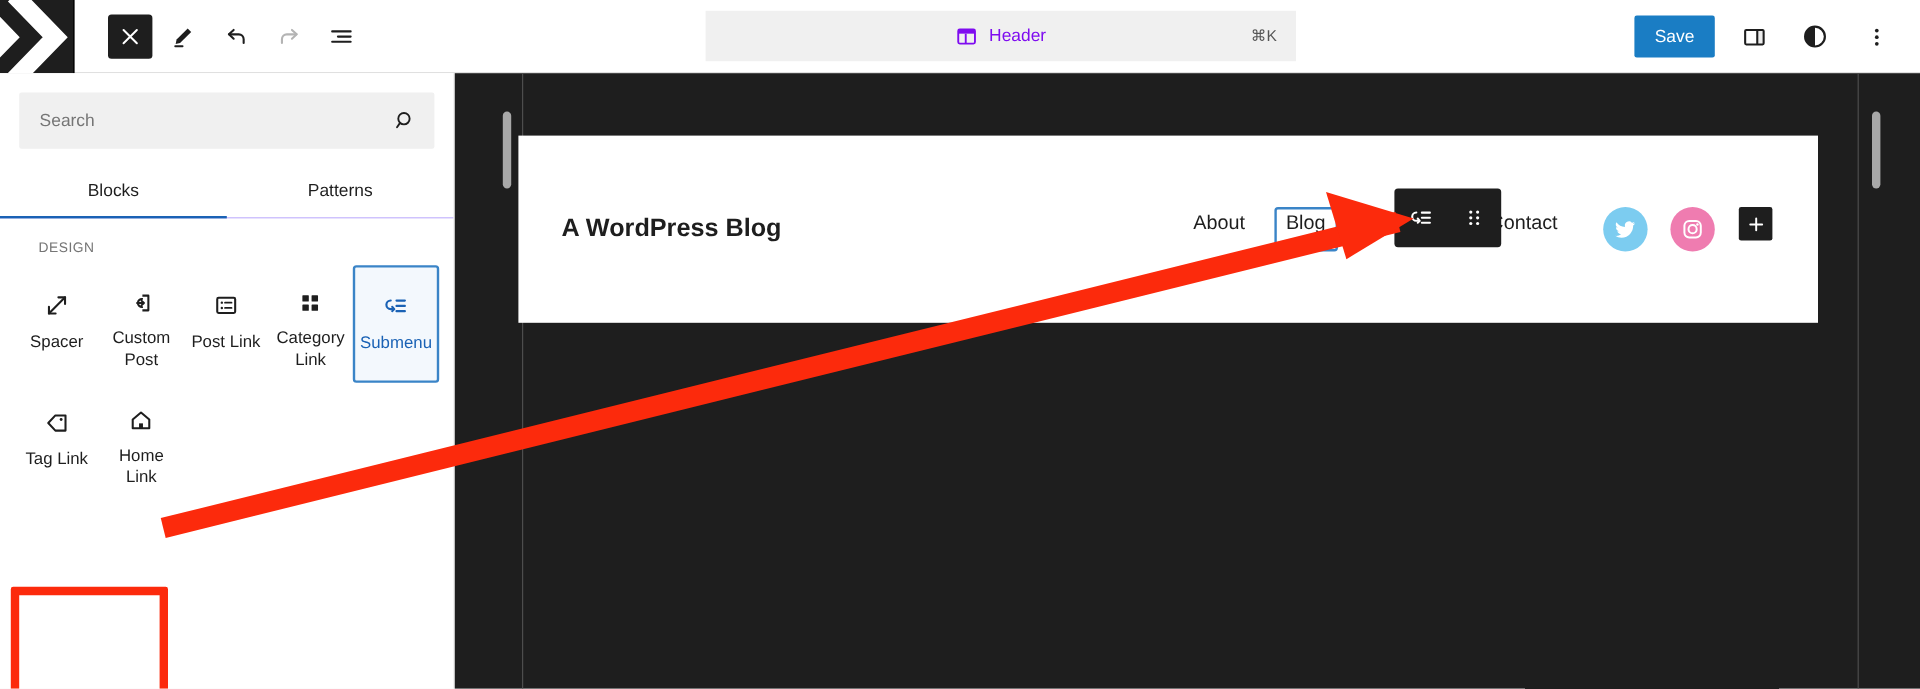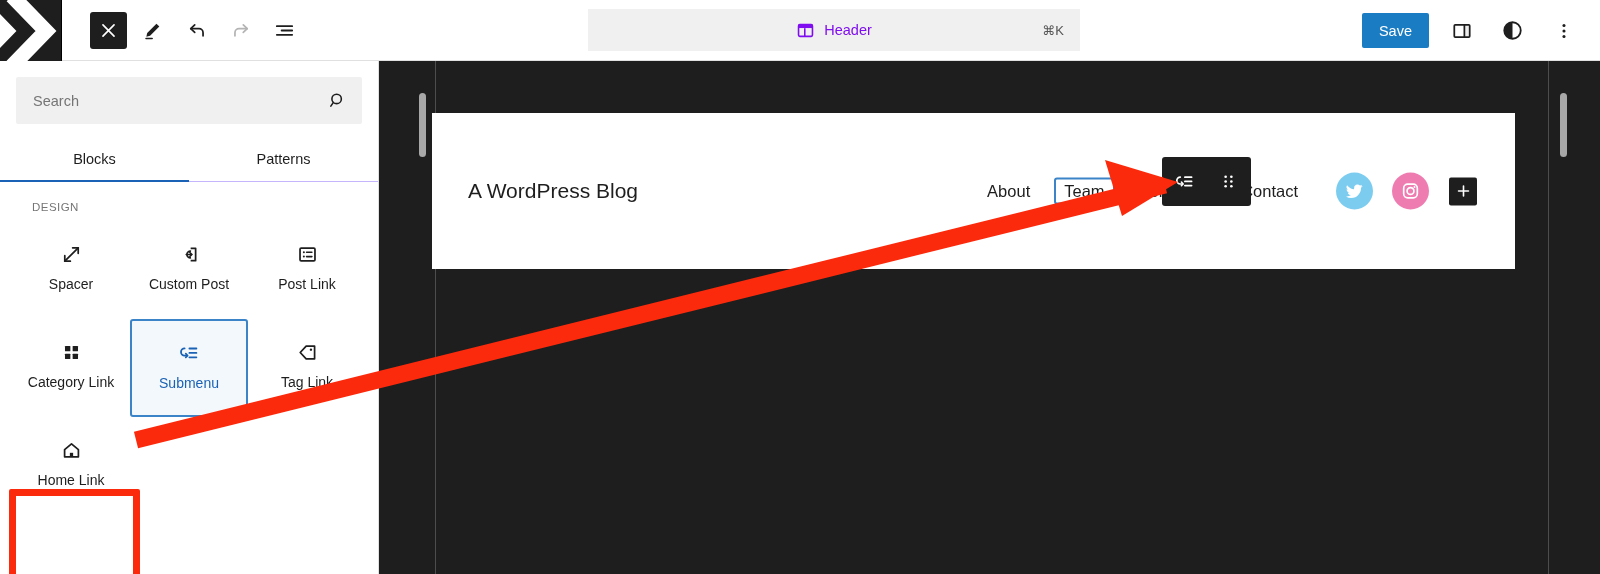--- a/index.html
+++ b/index.html
@@ -92,21 +92,21 @@
     content: ""; position: absolute; left: 0; right: 0; bottom: -1px;
     height: 2.5px; background: #1a62b5;
   }
 
   .section-title {
     font-size: 11.5px; letter-spacing: .45px; color: #757575;
     padding: 19px 0 0 32px; text-transform: uppercase;
   }
 
   .block-grid {
-    display: grid; grid-template-columns: repeat(3, 1fr);
+    display: grid; grid-template-columns: repeat(5, 1fr);
     padding: 8px 12px 0 12px; row-gap: 0;
   }
   .block-item {
     display: flex; flex-direction: column; align-items: center;
     justify-content: flex-start; padding: 14px 4px 10px 4px;
     cursor: pointer; border-radius: 2px; background: transparent;
     border: 1px solid transparent; position: relative;
     height: 98px;
   }
   .block-item .bicon {
@@ -145,25 +145,25 @@
   .canvas-divider-r { position: absolute; right: 51px; top: 0; bottom: 0; width: 1px; background: #4d4d4d; }
 
   .site-header {
     position: absolute; left: 53px; top: 52px; width: 1083px; height: 156px;
     background: #fff;
   }
   .site-header-inner {
     height: 100%; display: flex; align-items: center;
     padding: 0 36px 0 36px; position: relative;
   }
-  .site-title { font-size: 21px; color: #1e1e1e; font-weight: 400; }
+  .site-title { font-size: 21px; color: #1e1e1e; font-weight: 700; }
 
   .nav {
     position: absolute; right: 38px; top: 50%; transform: translateY(-50%);
-    display: flex; align-items: center; gap: 0;
+    display: flex; gap: 0;
   }
   .nav-item {
     font-size: 16.5px; color: #1e1e1e; padding: 4px 10px;
     cursor: pointer; white-space: nowrap;
   }
   .nav-item.selected {
     border: 2px solid #3a84c7; border-radius: 3px; padding: 2px 8px;
   }
   .nav-gap { width: 14px; }
 
@@ -404,21 +404,21 @@
     <div class="scrollbar left"></div>
     <div class="scrollbar right"></div>
 
     <div class="site-header">
       <div class="site-header-inner">
         <div class="site-title">A WordPress Blog</div>
 
         <div class="nav">
           <span class="nav-item">About</span>
           <span class="nav-gap"></span>
-          <span class="nav-item selected">Team</span>
+          <span class="nav-item selected">Blog</span>
           <span class="nav-gap"></span>
           <span class="nav-item">Portfolio</span>
           <span class="insertion-caret"></span>
           <span class="nav-item">Contact</span>
 
           <div class="social-icons">
             <span class="social twitter">
               <svg width="21" height="21" viewBox="0 0 24 24" aria-hidden="true">
                 <path d="M21.3 6.4c-.7.3-1.5.5-2.3.6.8-.5 1.4-1.3 1.7-2.2-.8.5-1.6.8-2.5 1A3.9 3.9 0 0 0 11.5 9c0 .3 0 .6.1.9A11.1 11.1 0 0 1 3.5 5.3a3.9 3.9 0 0 0 1.2 5.2c-.6 0-1.2-.2-1.7-.5v.1c0 1.9 1.3 3.5 3.1 3.8-.6.2-1.2.2-1.8.1.5 1.6 2 2.7 3.7 2.7a7.9 7.9 0 0 1-5.8 1.6 11.1 11.1 0 0 0 6 1.8c7.2 0 11.2-6 11.2-11.2v-.5c.8-.6 1.4-1.3 1.9-2.1z" fill="#fff"></path>
               </svg>

